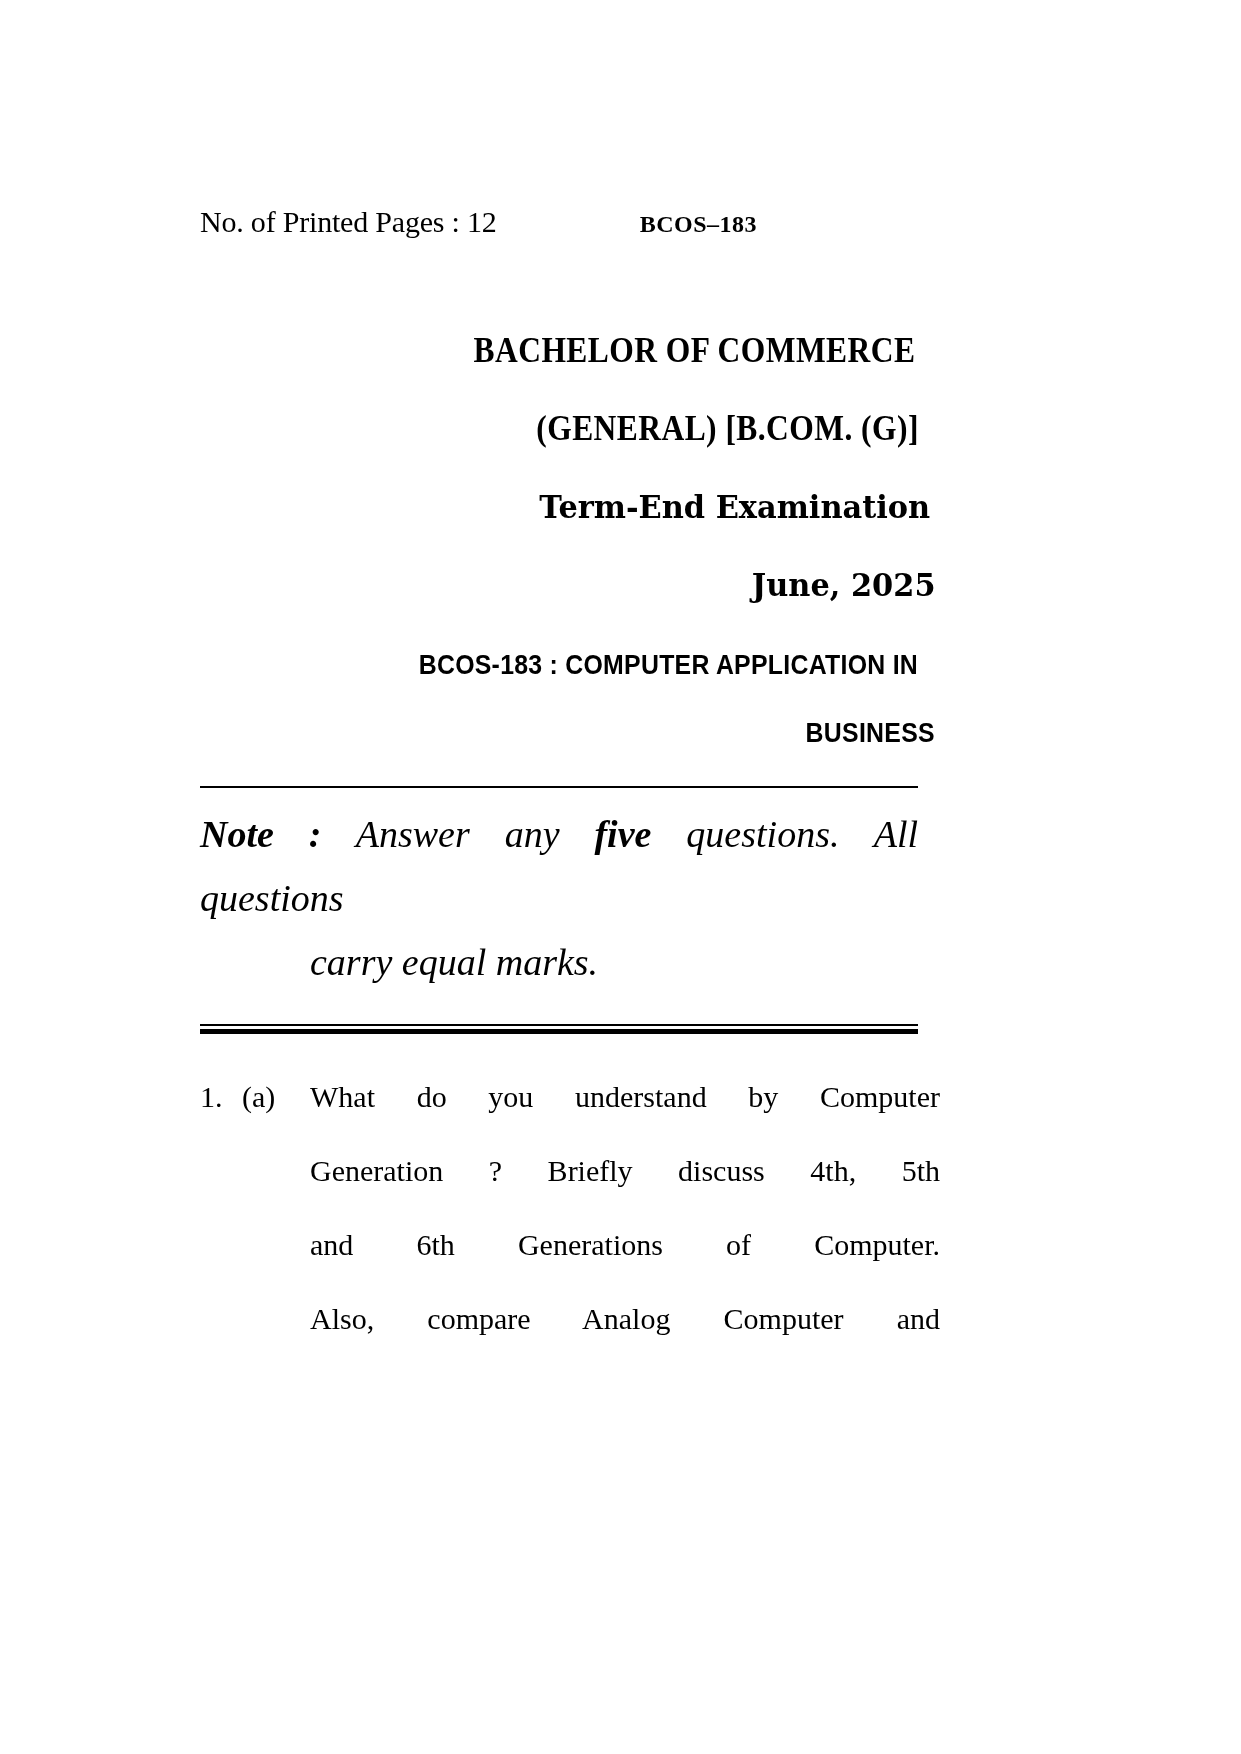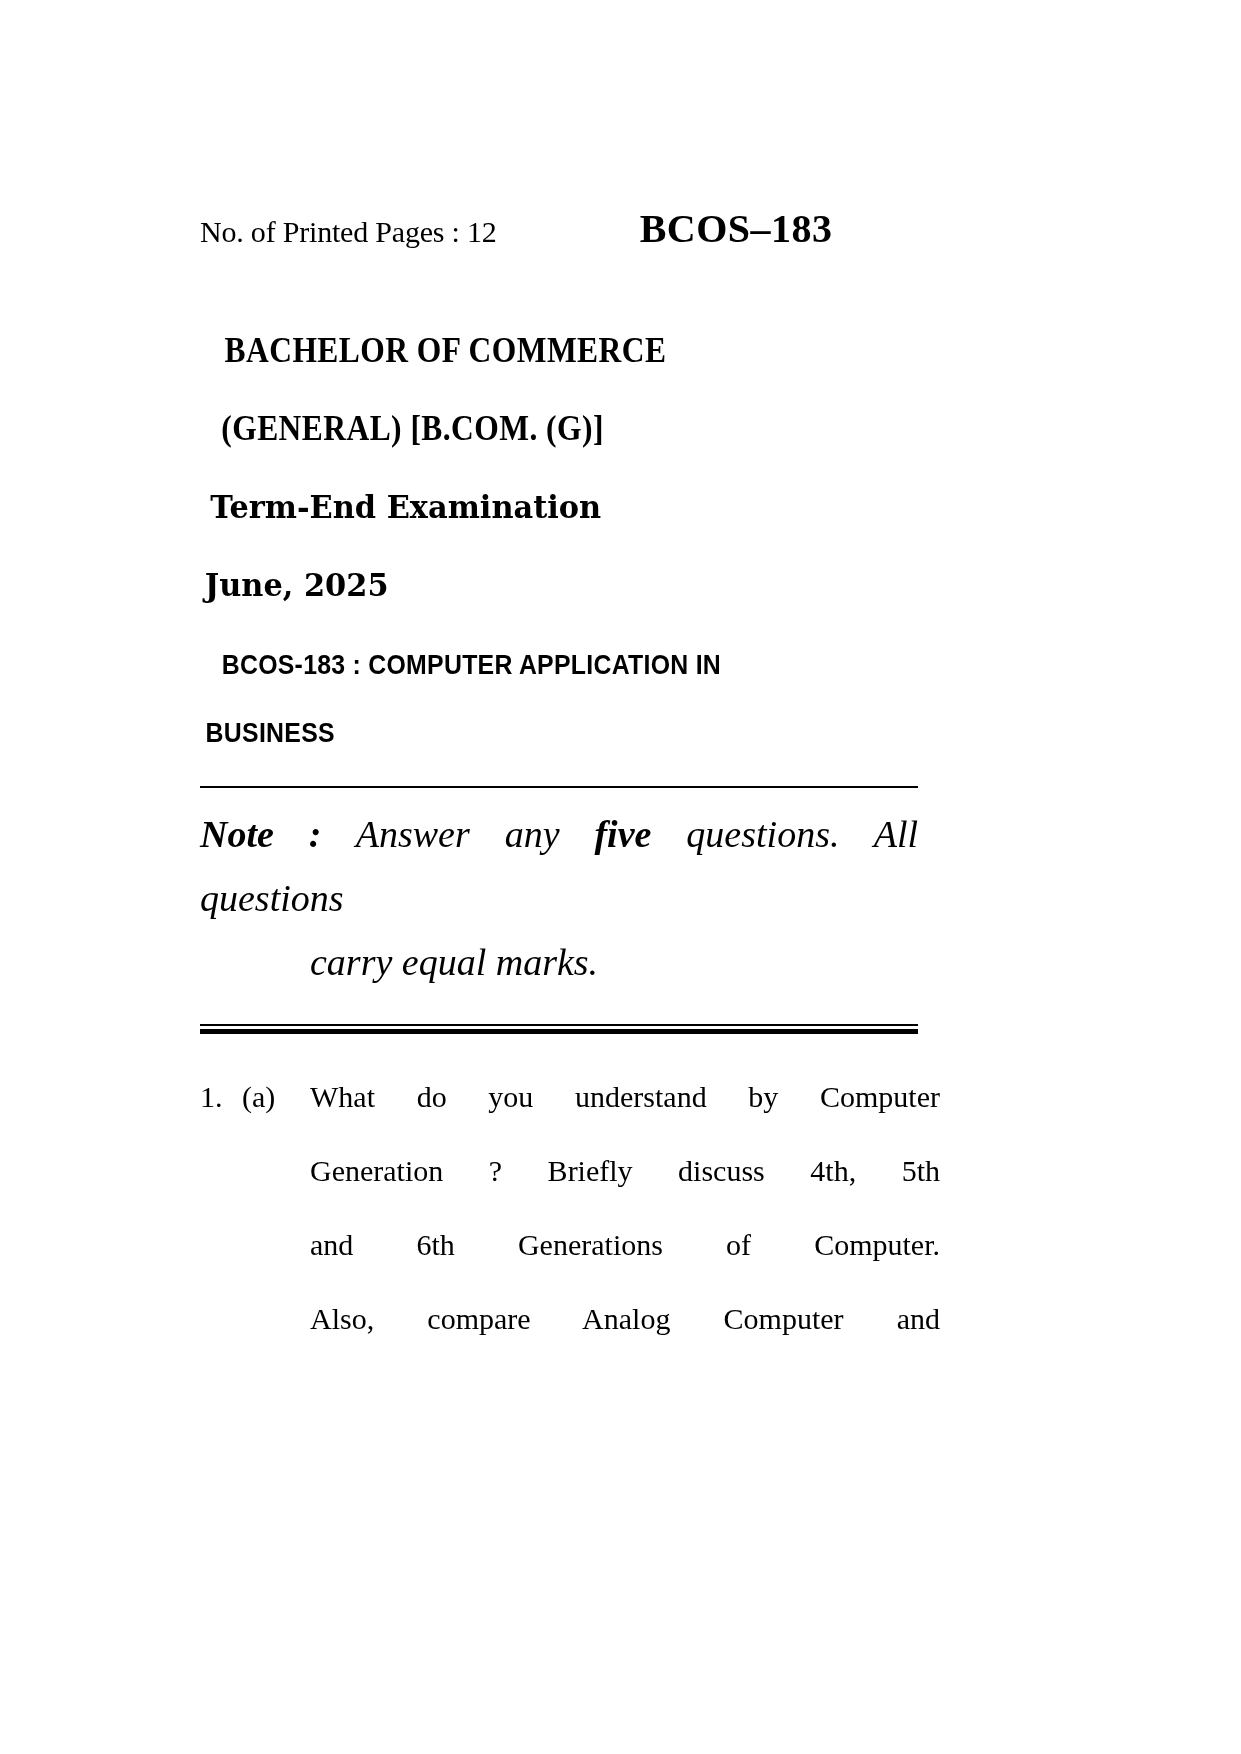--- a/index.html
+++ b/index.html
@@ -31,31 +31,31 @@
     height: 62px;
   }
   .printed-pages {
     font-family: "Liberation Serif", serif;
     font-size: 30px;
     letter-spacing: -0.2px;
     white-space: nowrap;
   }
   .course-code {
     font-family: "Liberation Serif", serif;
-    font-size: 40px;
+    font-size: 24px;
     font-weight: bold;
     letter-spacing: 0.5px;
     white-space: nowrap;
     margin-left: 143px;
   }
 
   
   .title-block {
     margin-top: 48px;
-    text-align: left;
+    text-align: right;
   }
   .t-line {
     line-height: 72px;
     white-space: nowrap;
   }
   .t-degree {
     font-family: "Liberation Serif", serif;
     font-size: 35px;
     font-weight: bold;
     transform: scaleX(0.9);

